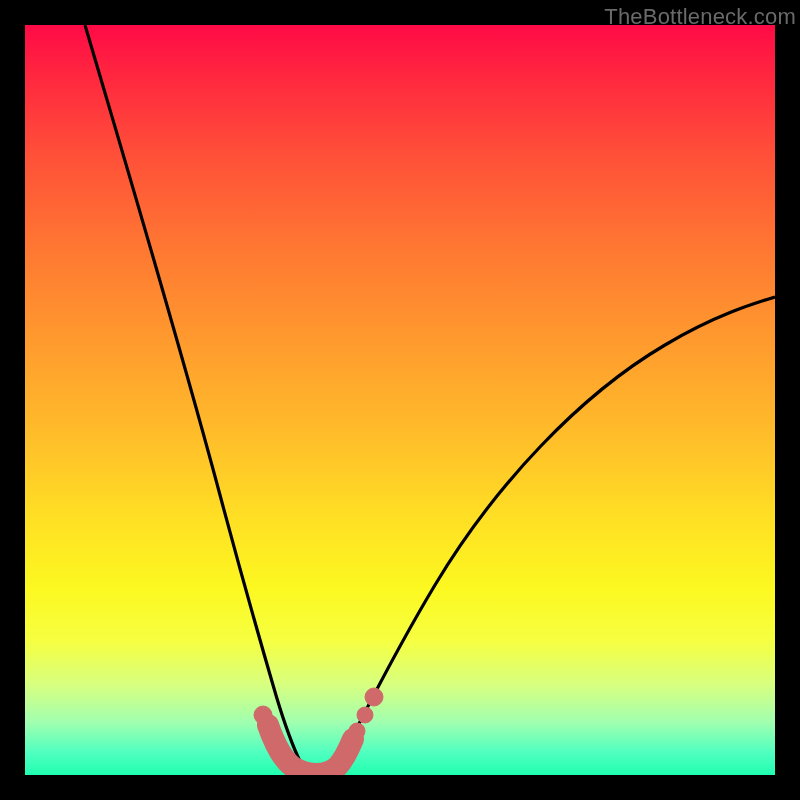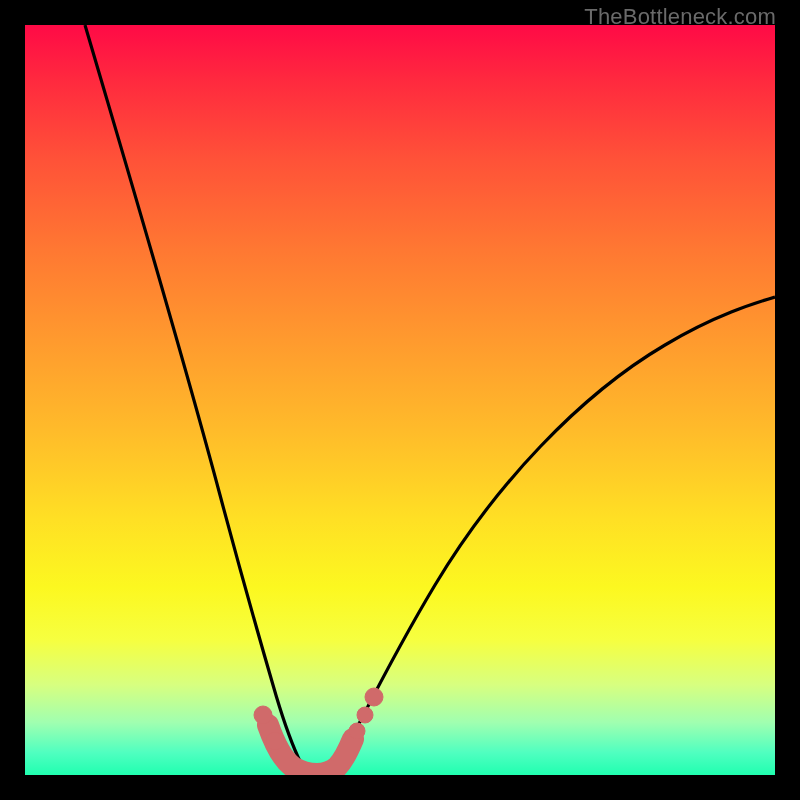--- a/index.html
+++ b/index.html
@@ -28,21 +28,21 @@
       #f6ff40 82%,
       #d7ff80 88%,
       #a0ffb0 93%,
       #50ffc0 97%,
       #20ffb0 100%
     );
   }
   .watermark {
     position: absolute;
     top: 4px;
-    right: 24px;
+    right: 4px;
     font-family: Arial, Helvetica, sans-serif;
     font-size: 22px;
     font-weight: 500;
     color: #6a6a6a;
     letter-spacing: 0.2px;
     user-select: none;
   }
   svg.curves {
     position: absolute;
     left: 0; top: 0;

